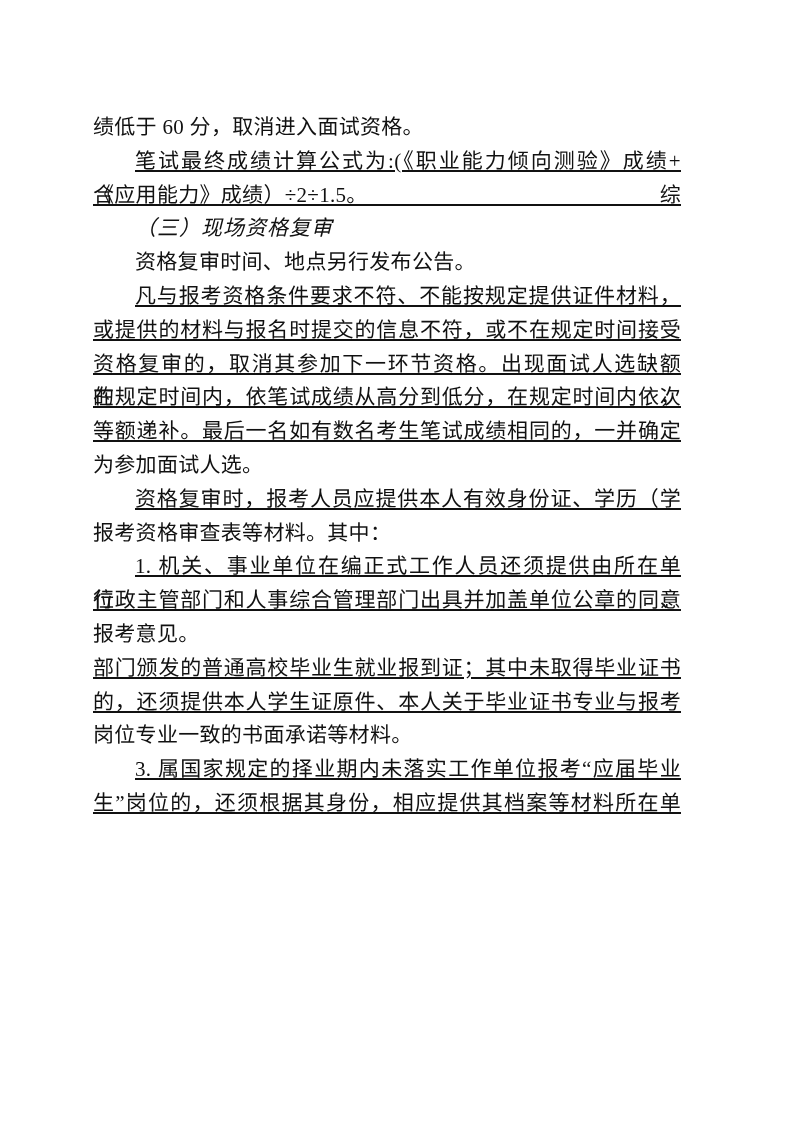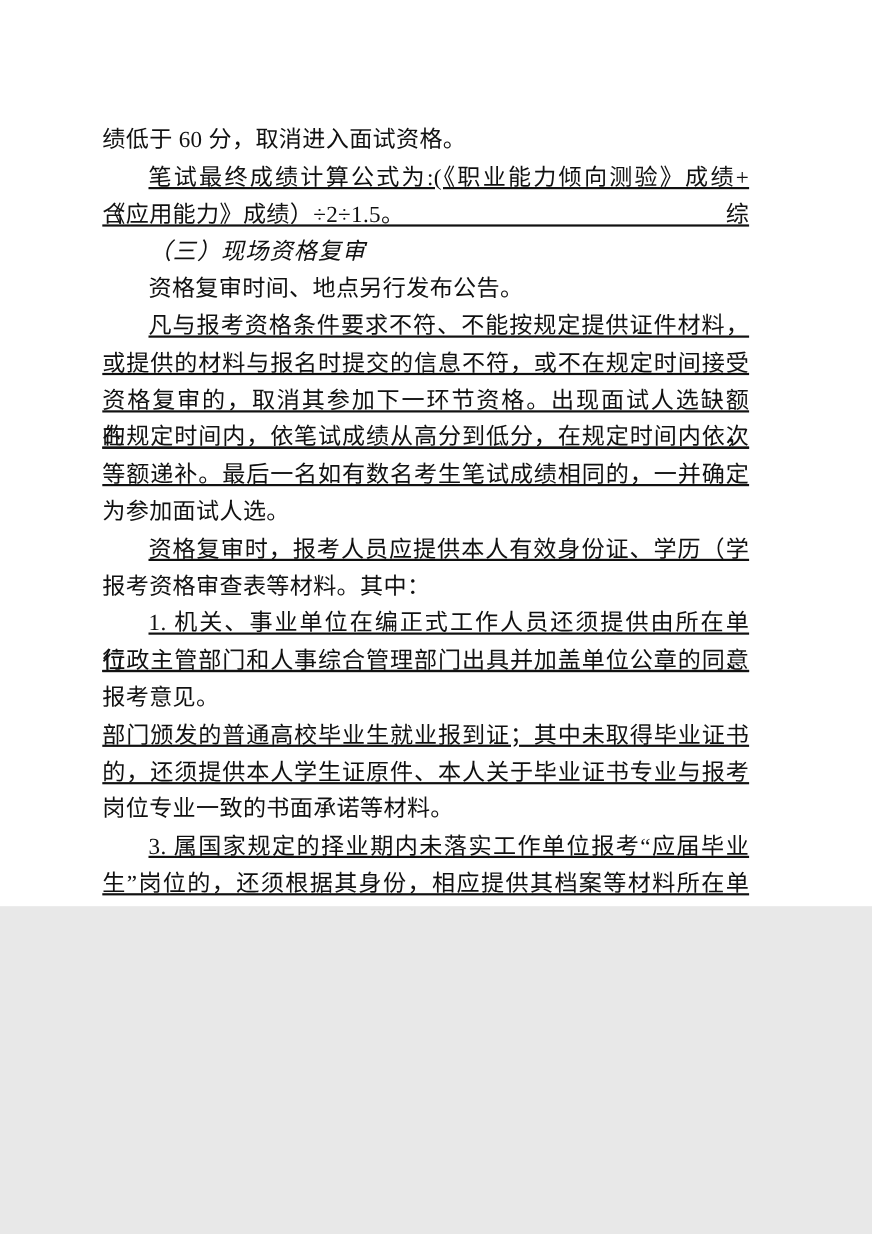--- a/index.html
+++ b/index.html
@@ -1,19 +1,19 @@
 <!DOCTYPE html>
 <html lang="zh-CN"><head>
 <meta charset="utf-8">
 <style>
   html, body { margin: 0; padding: 0; background: #e8e8e8; }
   .page {
     position: relative;
     width: 793px;
-    height: 824px;
+    height: 1122px;
     margin: 0 auto;
     background: #ffffff;
     overflow: hidden;
     font-family: "Liberation Serif", "DejaVu Serif", serif;
     color: #111111;
   }
   .textblock {
     position: absolute;
     left: 93px;
     top: 111px;

